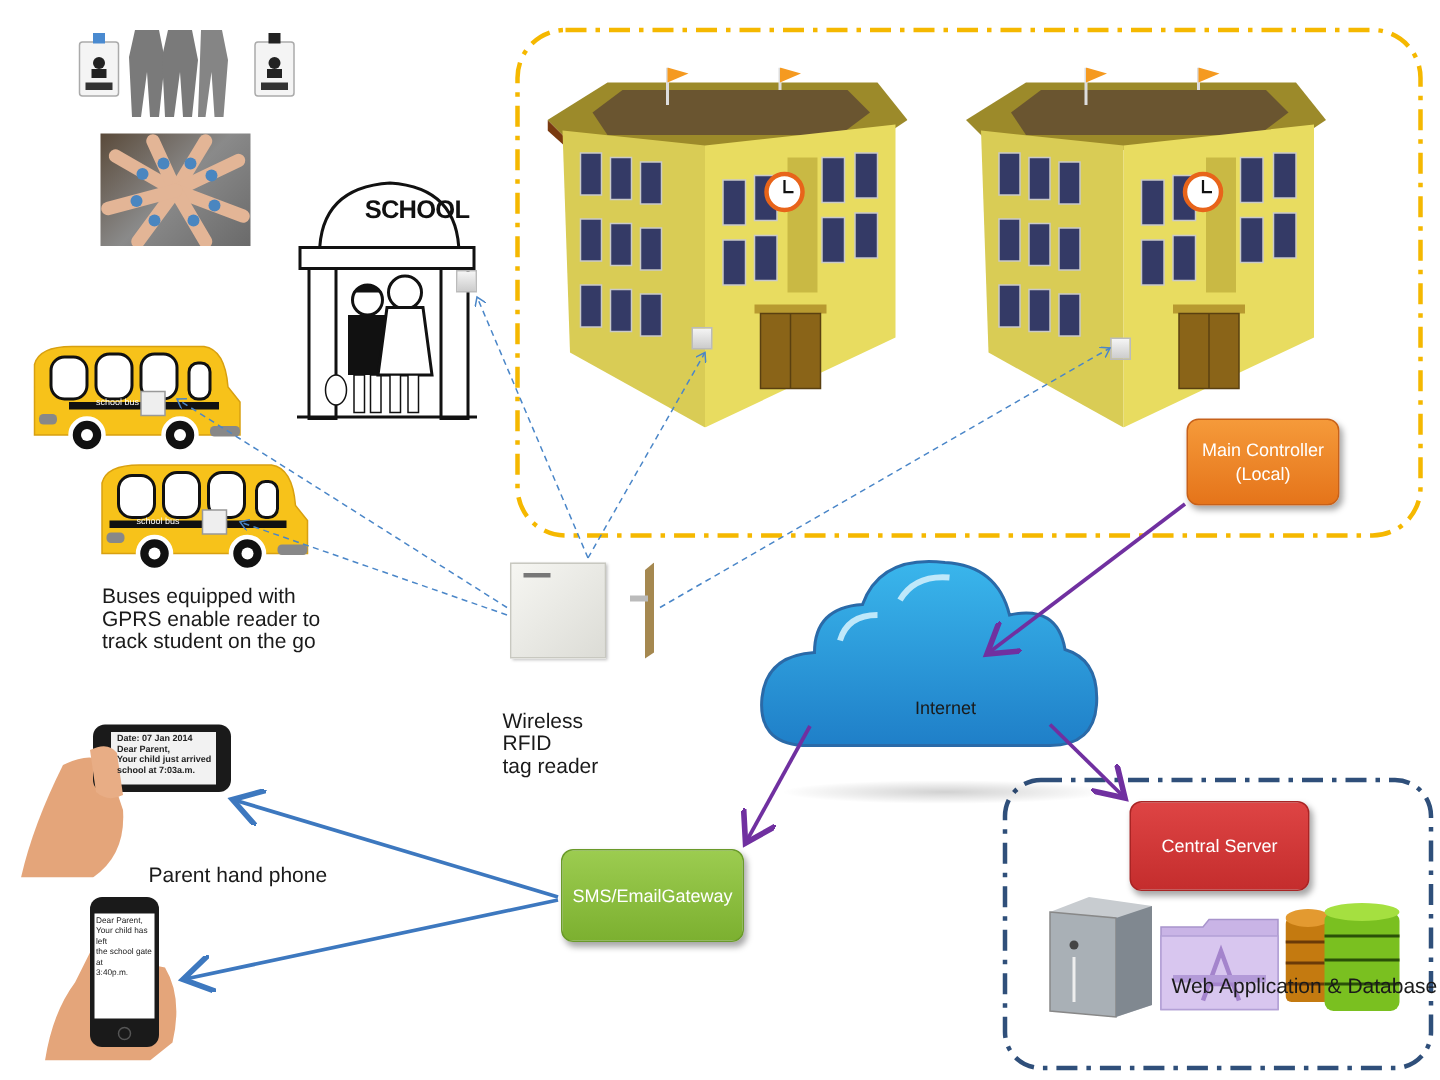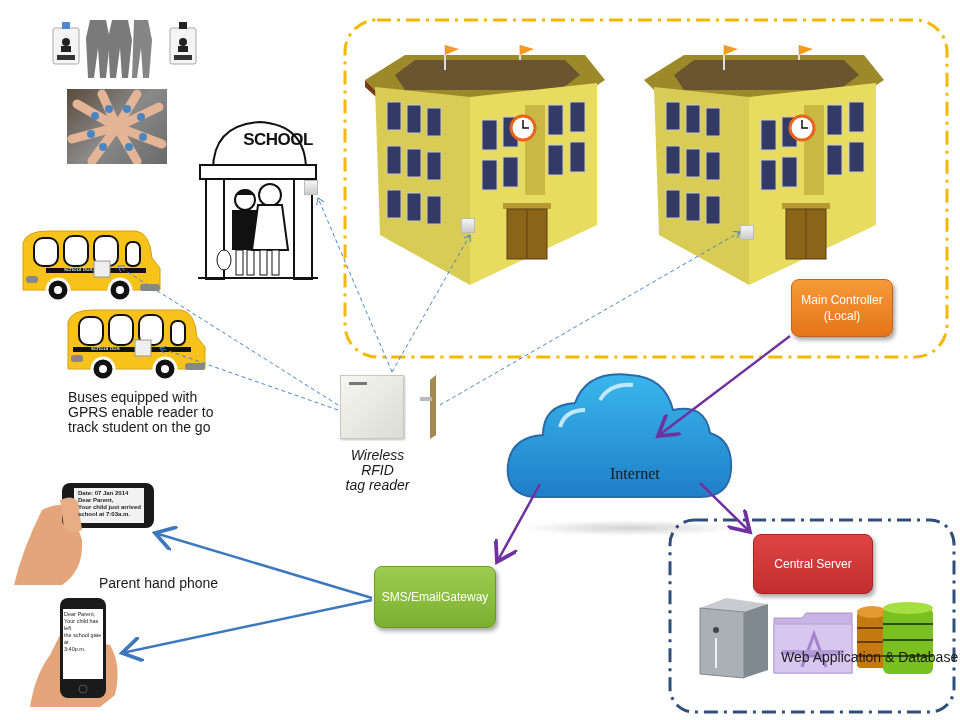--- a/index.html
+++ b/index.html
@@ -214,21 +214,21 @@
   <div>track student on the go</div>
 </div>
 
 <div class="abs" style="left:340px;top:375px;width:62px;height:62px;background:linear-gradient(135deg,#f6f6f2,#dcdcd6);border:1px solid #c8c8c0;box-shadow:1px 1px 2px rgba(0,0,0,.25);">
   <div class="abs" style="left:8px;top:6px;width:18px;height:3px;background:#777;"></div>
 </div>
 <svg class="abs" style="left:420px;top:375px;" width="22" height="65">
   <polygon points="10,5 16,0 16,60 10,64" fill="#a58850"></polygon>
   <rect x="0" y="22" width="12" height="4" fill="#bbb"></rect>
 </svg>
-<div class="label" style="left:335px;top:448px;width:85px;text-align:center;font-style:italic;">
+<div class="label" style="left:335px;top:473px;width:85px;text-align:left;">
   <div>Wireless RFID</div>
   <div>tag reader</div>
 </div>
 
 <svg class="layer" width="960" height="720">
   <defs>
     <marker id="arrBlue" markerWidth="8" markerHeight="8" refX="6" refY="4" orient="auto">
         <path d="M0,0 L6,4 L0,8" fill="none" stroke="#4a86c8" stroke-width="1"></path>
       </marker>
   </defs>
@@ -251,21 +251,21 @@
   <defs>
     <linearGradient id="cloudG" x1="0" y1="0" x2="0" y2="1">
         <stop offset="0" stop-color="#3ab6ec"></stop>
         <stop offset="1" stop-color="#1f7fc8"></stop>
       </linearGradient>
   </defs>
   <path d="M30 132 Q0 130 3 100 Q6 72 38 70 Q38 40 70 38 Q82 5 125 10 Q160 12 168 45 Q200 38 205 68 Q228 75 226 105 Q224 132 195 132 Z" fill="url(#cloudG)" stroke="#2a6aa8" stroke-width="2"></path>
   <path d="M55 62 Q60 45 80 45" stroke="#bfe8fa" stroke-width="4" fill="none"></path>
   <path d="M95 35 Q105 18 128 20" stroke="#bfe8fa" stroke-width="4" fill="none"></path>
 </svg>
-<div class="abs" style="left:610px;top:465px;font-size:16px;color:#1a1a1a;font-family:Liberation Serif, serif;">Internet</div>
+<div class="abs" style="left:610px;top:465px;font-size:12px;color:#1a1a1a;">Internet</div>
 
 <div class="box box-green" style="left:374px;top:566px;width:120px;height:60px;flex-direction:row;">
   <span>SMS/Email</span>
   <span>Gateway</span>
 </div>
 
 <div class="box box-red" style="left:753px;top:534px;width:118px;height:58px;">
   <span>Central Server</span>
 </div>
 

